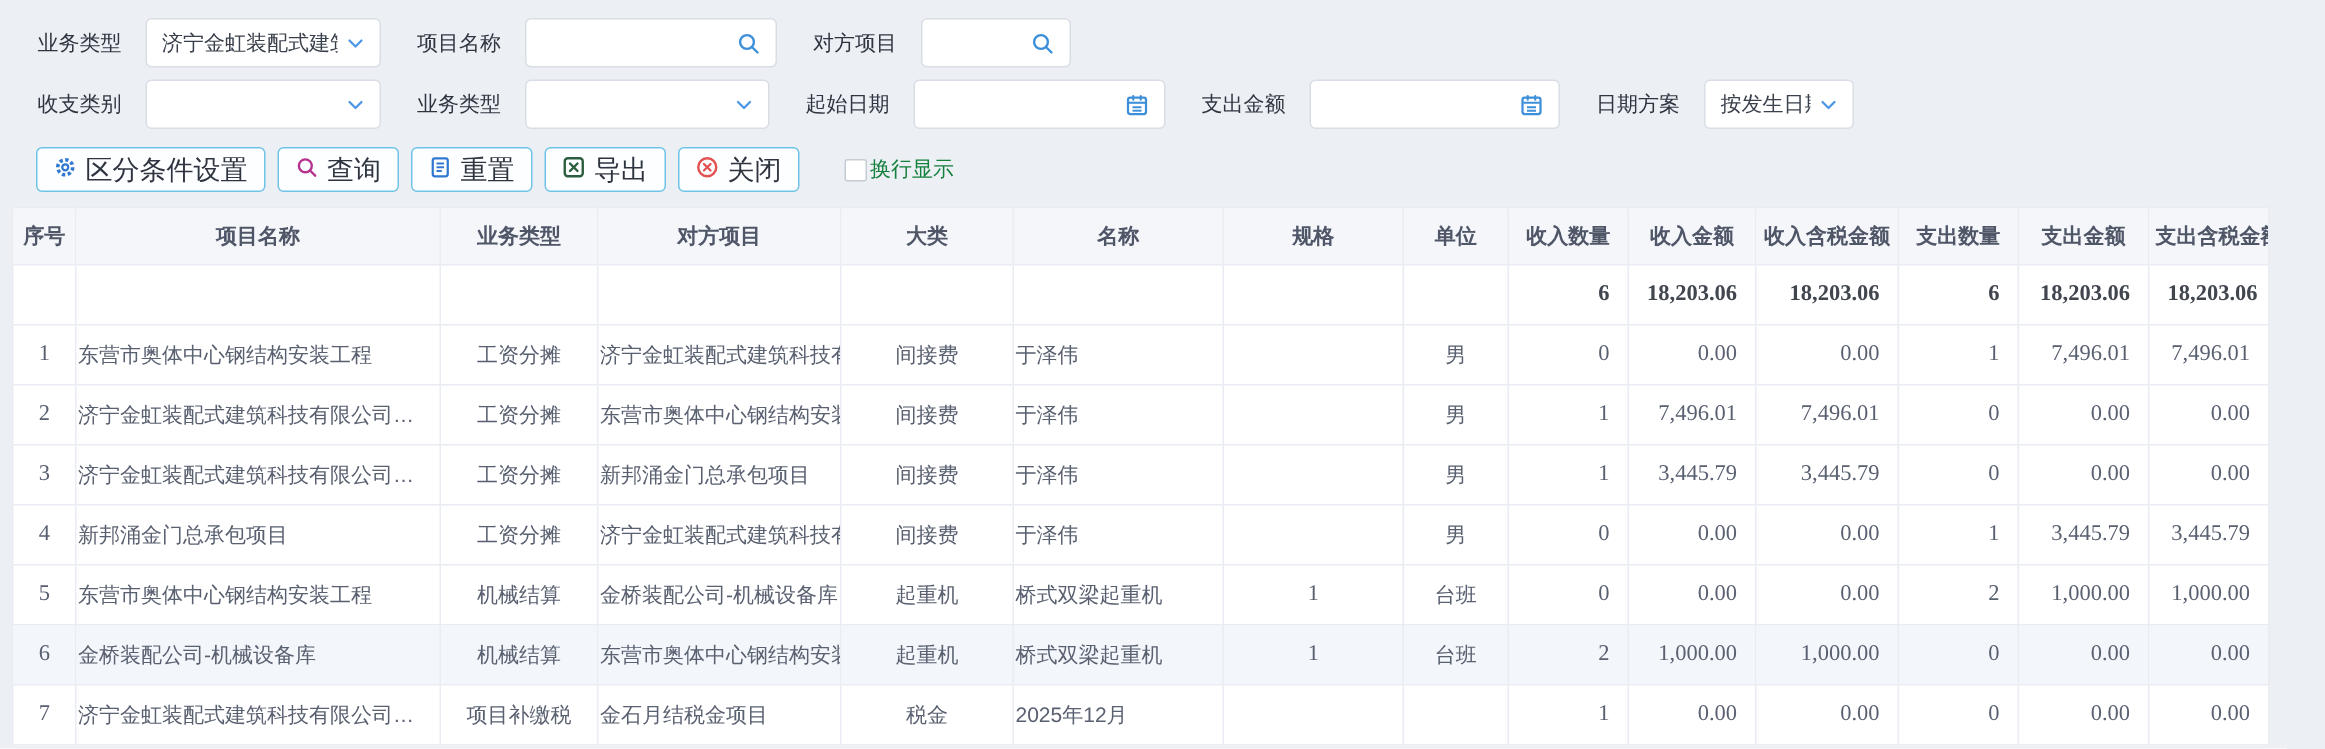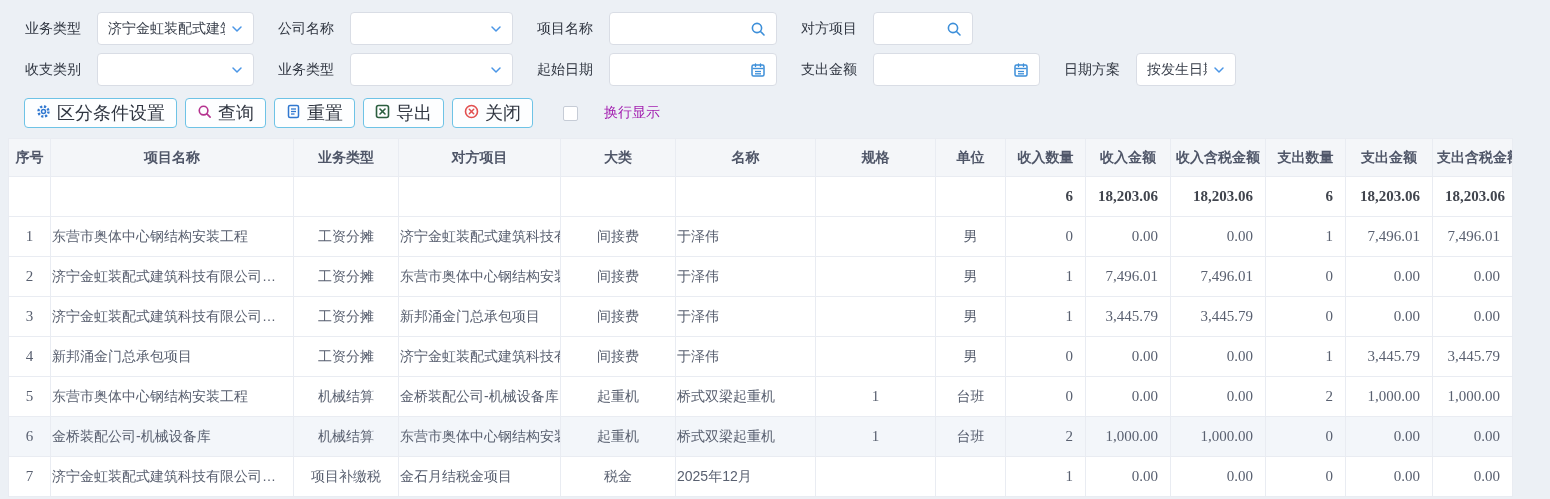--- a/index.html
+++ b/index.html
@@ -22,21 +22,21 @@
   .field .val{white-space:nowrap;overflow:hidden;color:#3a404c}
   .w-a{width:157px}.w-b{width:163px}.w-c{width:168px}.w-d{width:167px}.w-e{width:100px}
   .ficon{flex:0 0 auto;display:flex;align-items:center;margin-left:6px}
   
   .toolbar{display:flex;align-items:center;margin:13px 0 0 24px;height:28px}
   .btn{
     display:flex;align-items:center;gap:6px;height:28px;padding:0 11px;
     background:#fdfeff;border:1px solid #6ec3e6;border-radius:4px;
     margin-right:8px;font-size:18px;color:#2f3540;cursor:pointer;white-space:nowrap;
   }
-  .checkbox-wrap{display:flex;align-items:center;margin-left:22px;gap:26px;color:#a21caf}
+  .checkbox-wrap{display:flex;align-items:center;margin-left:22px;gap:2px;color:#15803d}
   .checkbox{width:15px;height:15px;border:1px solid #c6ccd6;border-radius:2px;background:#fff;box-sizing:border-box;cursor:pointer}
   
   .table-wrap{margin:11px 0 0 8px;width:1504px;background:#fff}
   table{border-collapse:collapse;table-layout:fixed;width:1504px}
   th,td{border:1px solid #e9ecf2;white-space:nowrap;overflow:hidden;padding:0 12px;box-sizing:border-box}
   th{height:38px;background:#f4f6f9;color:#4f5668;font-weight:700;text-align:center;padding:0 4px}
   td{height:40px;color:#596070}
   td.l{text-align:left;padding-left:1px}
   td.c{text-align:center}
   td.r{text-align:right}
@@ -46,31 +46,20 @@
 </style>
 </head>
 <body>
 
 <div class="filters">
   <div class="frow">
     <div class="fgroup">
       <span class="flabel">业务类型</span>
       <div class="field w-a">
         <span class="val">济宁金虹装配式建筑</span>
-        <span class="ficon">
-          <svg width="12" height="12" viewBox="0 0 12 12">
-              <polyline points="2,4 6,8 10,4" fill="none" stroke="#4b96e6" stroke-width="1.5" stroke-linecap="round" stroke-linejoin="round"></polyline>
-            </svg>
-        </span>
-      </div>
-    </div>
-    <div class="fgroup">
-      <span class="flabel">公司名称</span>
-      <div class="field w-b">
-        <span class="val"></span>
         <span class="ficon">
           <svg width="12" height="12" viewBox="0 0 12 12">
               <polyline points="2,4 6,8 10,4" fill="none" stroke="#4b96e6" stroke-width="1.5" stroke-linecap="round" stroke-linejoin="round"></polyline>
             </svg>
         </span>
       </div>
     </div>
     <div class="fgroup">
       <span class="flabel">项目名称</span>
       <div class="field w-c">

